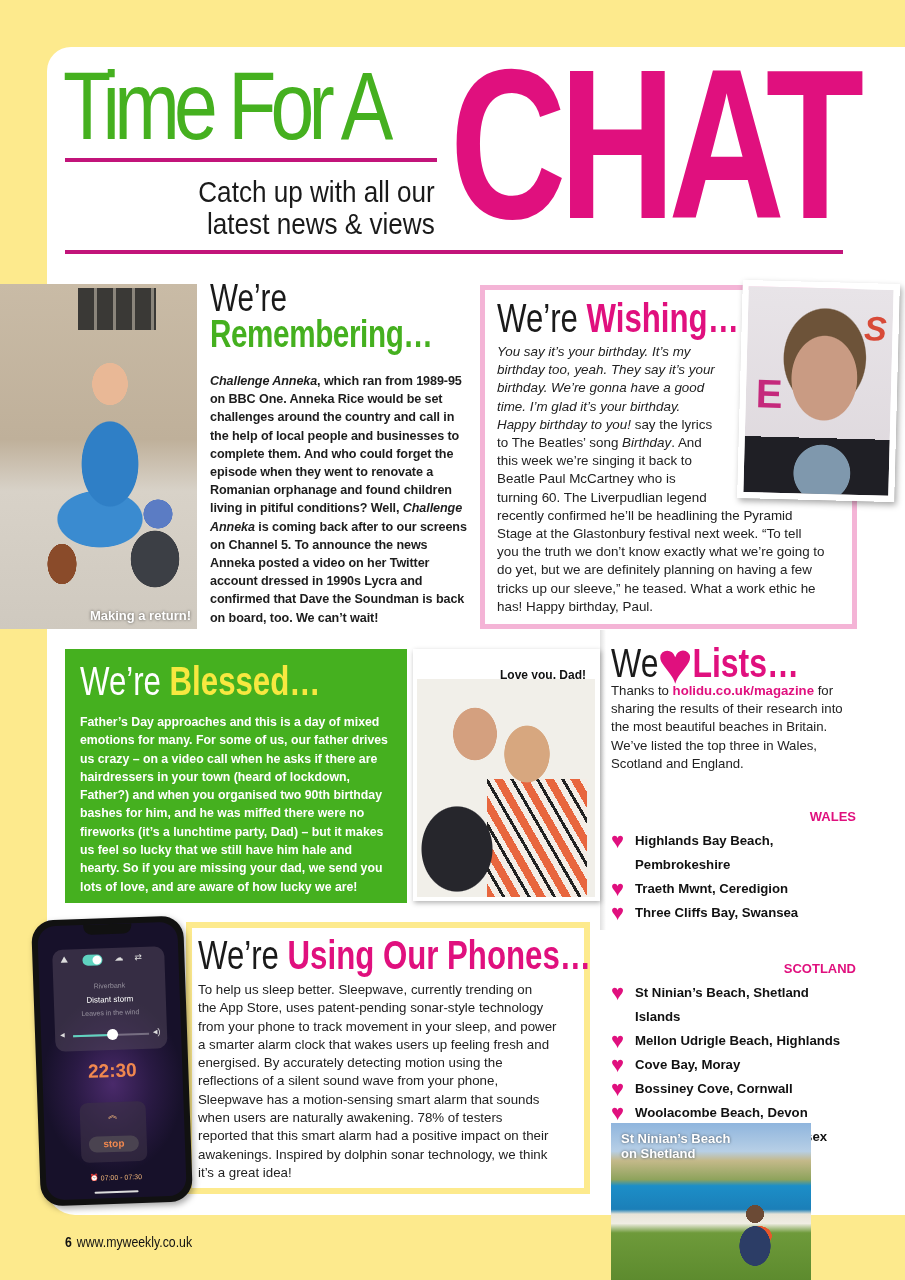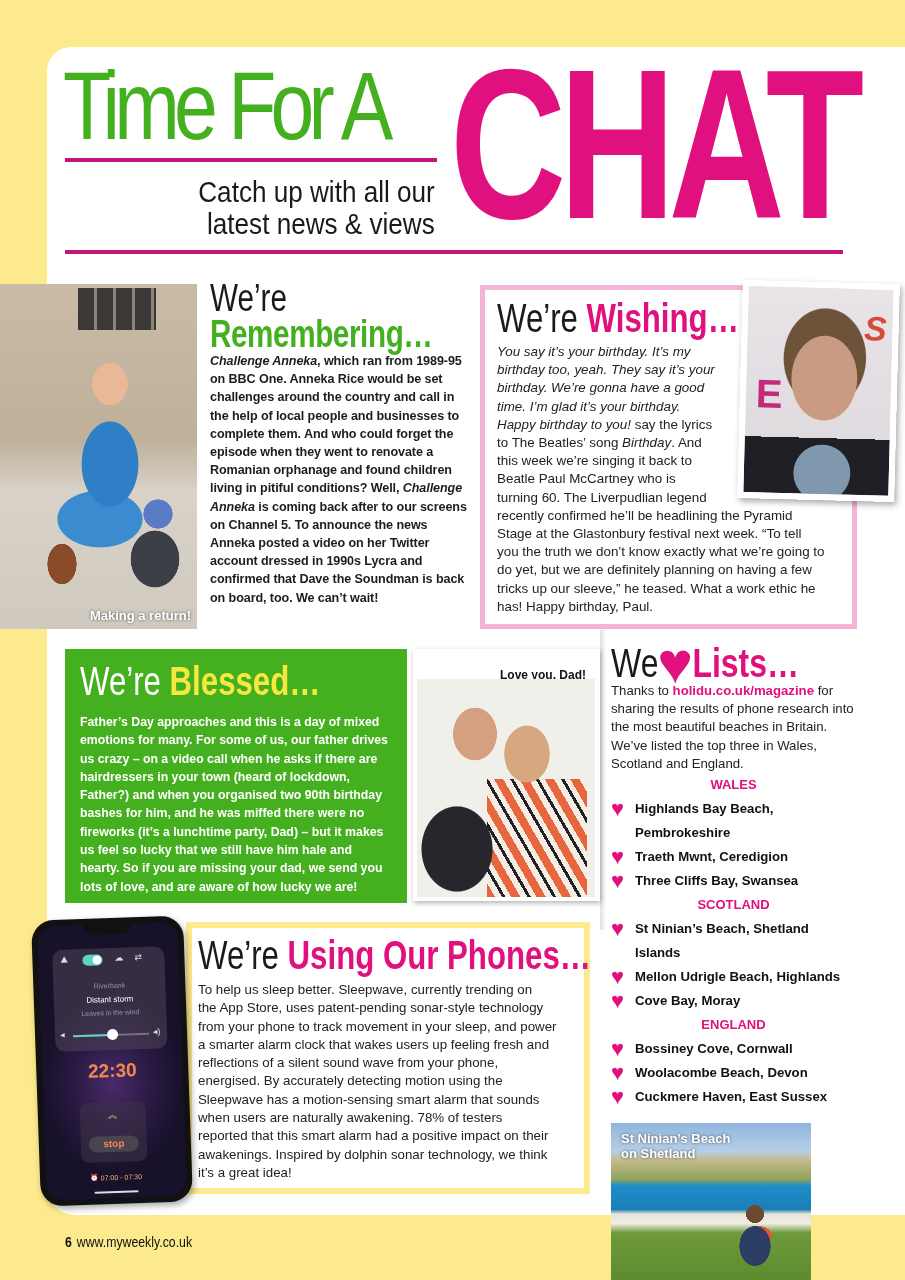--- a/index.html
+++ b/index.html
@@ -61,21 +61,21 @@
       linear-gradient(180deg, #8fb5dd 0%, #b7cfe6 18%, #c4b98a 24%, #8ea35c 36%, #1c8ec8 40%, #1b7fb8 55%, #e7e4d8 58%, #f0ede3 64%, #6e9a3a 70%, #5d8b2e 100%);
   }
   .beach-person { position: absolute; right: 30px; bottom: 8px; width: 52px; height: 70px;
     background: radial-gradient(circle 10px at 26px 12px, #6b4a35 90%, transparent 92%), radial-gradient(ellipse 22px 28px at 26px 44px, #2c3d66 70%, transparent 72%), radial-gradient(ellipse 18px 14px at 30px 34px, #e9572a 70%, transparent 72%); }
   .beach-caption { position: absolute; left: 10px; top: 8px; color: #fff; font-weight: bold; font-size: 13px; line-height: 15px; text-shadow: 0 0 3px rgba(0,0,0,.6); }
 
   
   .remembering { position: absolute; left: 210px; top: 280px; width: 262px; }
   .remembering .h1 { font-size: 38px; line-height: 36px; transform: scaleX(0.78); transform-origin: left top; white-space: nowrap; color: #1a1a1a; }
   .remembering .h2 { font-size: 38px; line-height: 36px; font-weight: bold; color: #45b01f; transform: scaleX(0.78); transform-origin: left top; white-space: nowrap; letter-spacing: -0.5px; }
-  .remembering .body { font-size: 12.6px; line-height: 18.2px; font-weight: bold; color: #1d1d1d; letter-spacing: -0.1px; }
+  .remembering .body { margin-top: 20px; font-size: 12.6px; line-height: 18.2px; font-weight: bold; color: #1d1d1d; letter-spacing: -0.1px; }
 
   
   .wishing-box { position: absolute; left: 480px; top: 285px; width: 377px; height: 344px; border: 5px solid #f4b4d6; }
   .wishing-head { position: absolute; left: 497px; top: 296px; font-size: 40px; transform: scaleX(0.78); transform-origin: left top; white-space: nowrap; }
   .wishing-head .pink { font-weight: bold; color: #e0107e; }
   .wishing-body { position: absolute; left: 497px; top: 343px; width: 350px; font-size: 13.4px; line-height: 18.2px; color: #222; }
   .wishing-body .line { display: block; white-space: nowrap; }
 
   
   .blessed { position: absolute; left: 65px; top: 649px; width: 342px; height: 254px; background: #45b01f; padding: 12px 15px; }
@@ -84,21 +84,21 @@
   .blessed .body { margin-top: 12px; color: #fff; font-weight: bold; font-size: 12.3px; line-height: 18.3px; }
 
   
   .lists-shadow { position: absolute; left: 600px; top: 630px; width: 6px; height: 300px; background: linear-gradient(90deg, rgba(0,0,0,.12), rgba(0,0,0,0)); }
   .lists { position: absolute; left: 611px; top: 634px; width: 245px; }
   .lists .h { font-size: 40px; white-space: nowrap; transform: scaleX(0.8); transform-origin: left top; line-height: 1; height: 46px; }
   .lists .h .pink { color: #e0107e; font-weight: bold; }
   .lists .h .heart-big { color: #e0107e; font-size: 58px; vertical-align: -6px; display: inline-block; transform: scaleX(1.3); margin: 0 4px; }
   .lists .intro { margin-top: 2px; font-size: 13.2px; line-height: 18.2px; color: #222; }
   .lists .intro .link { color: #e0107e; font-weight: bold; }
-  .region { text-align: center; color: #e0107e; font-weight: bold; font-size: 13px; line-height: 24px; }
+  .region { text-align: right; color: #e0107e; font-weight: bold; font-size: 13px; line-height: 24px; margin-top: 32px; }
   .beach-item { display: flex; align-items: flex-start; font-weight: bold; font-size: 13.2px; line-height: 24px; color: #111; }
   .beach-item .heart { color: #e0107e; font-size: 22px; width: 24px; line-height: 22px; flex: none; margin-top: 1px; }
   .beach-item .txt { white-space: normal; }
 
   
   .phones-box { position: absolute; left: 186px; top: 922px; width: 404px; height: 272px; border: 6px solid #fdea8d; }
   .phones-head { position: absolute; left: 198px; top: 933px; font-size: 40px; transform: scaleX(0.78); transform-origin: left top; white-space: nowrap; }
   .phones-head .pink { color: #e0107e; font-weight: bold; }
   .phones-body { position: absolute; left: 198px; top: 981px; width: 388px; font-size: 13.3px; line-height: 18.3px; color: #222; }
   .phones-body .line { display: block; white-space: nowrap; }
@@ -192,21 +192,21 @@
   <div class="dad-caption">Love you, Dad!</div>
   <div class="dad-img"></div>
 </div>
 
 <div class="lists-shadow"></div>
 <div class="lists">
   <div class="h">
     <span>We</span><span class="heart-big">♥</span><span class="pink">Lists…</span>
   </div>
   <p class="intro">
-    <span>Thanks to </span><span class="link">holidu.co.uk/magazine</span><span> for sharing the results of phone research into the most beautiful beaches in Britain. We’ve listed the top three in Wales, Scotland and England.</span>
+    <span>Thanks to </span><span class="link">holidu.co.uk/magazine</span><span> for sharing the results of their research into the most beautiful beaches in Britain. We’ve listed the top three in Wales, Scotland and England.</span>
   </p>
 
   <div class="region">WALES</div>
   <div class="beach-item">
       <span class="heart">♥</span>
       <span class="txt">Highlands Bay Beach, Pembrokeshire</span>
     </div>
   <div class="beach-item">
       <span class="heart">♥</span>
       <span class="txt">Traeth Mwnt, Ceredigion</span>
@@ -223,21 +223,20 @@
     </div>
   <div class="beach-item">
       <span class="heart">♥</span>
       <span class="txt">Mellon Udrigle Beach, Highlands</span>
     </div>
   <div class="beach-item">
       <span class="heart">♥</span>
       <span class="txt">Cove Bay, Moray</span>
     </div>
 
-  <div class="region">ENGLAND</div>
   <div class="beach-item">
       <span class="heart">♥</span>
       <span class="txt">Bossiney Cove, Cornwall</span>
     </div>
   <div class="beach-item">
       <span class="heart">♥</span>
       <span class="txt">Woolacombe Beach, Devon</span>
     </div>
   <div class="beach-item">
       <span class="heart">♥</span>
@@ -255,22 +254,22 @@
 <div class="phones-box"></div>
 <div class="phones-head">
   <span>We’re</span>
   <span class="pink">Using Our Phones…</span>
 </div>
 <div class="phones-body">
   <span class="line">To help us sleep better. Sleepwave, currently trending on</span>
   <span class="line">the App Store, uses patent-pending sonar-style technology</span>
   <span class="line">from your phone to track movement in your sleep, and power</span>
   <span class="line">a smarter alarm clock that wakes users up feeling fresh and</span>
+  <span class="line">energised. By accurately detecting motion using the</span>
   <span class="line">reflections of a silent sound wave from your phone,</span>
-  <span class="line">energised. By accurately detecting motion using the</span>
   <span class="line">Sleepwave has a motion-sensing smart alarm that sounds</span>
   <span class="line">when users are naturally awakening. 78% of testers</span>
   <span class="line">reported that this smart alarm had a positive impact on their</span>
   <span class="line">awakenings. Inspired by dolphin sonar technology, we think</span>
   <span class="line">it’s a great idea!</span>
 </div>
 
 <div class="phone">
   <div class="screen">
     <div class="notch"></div>

